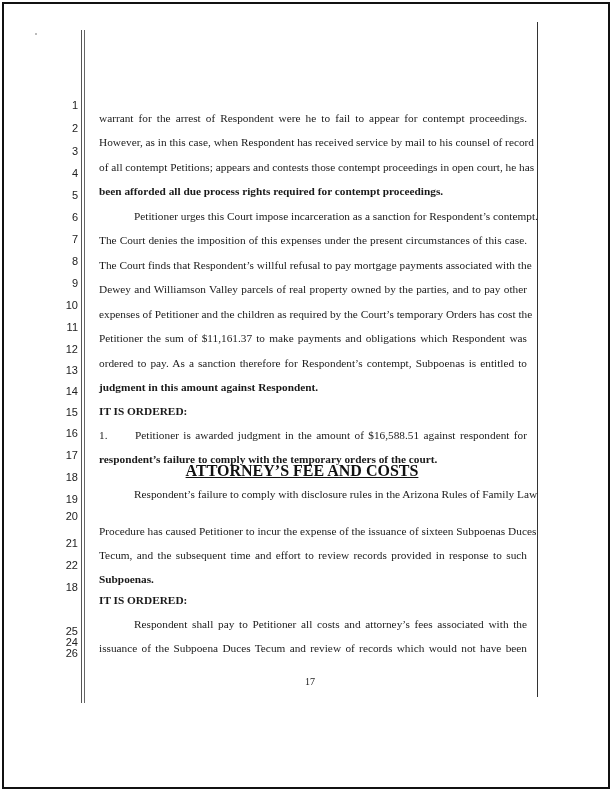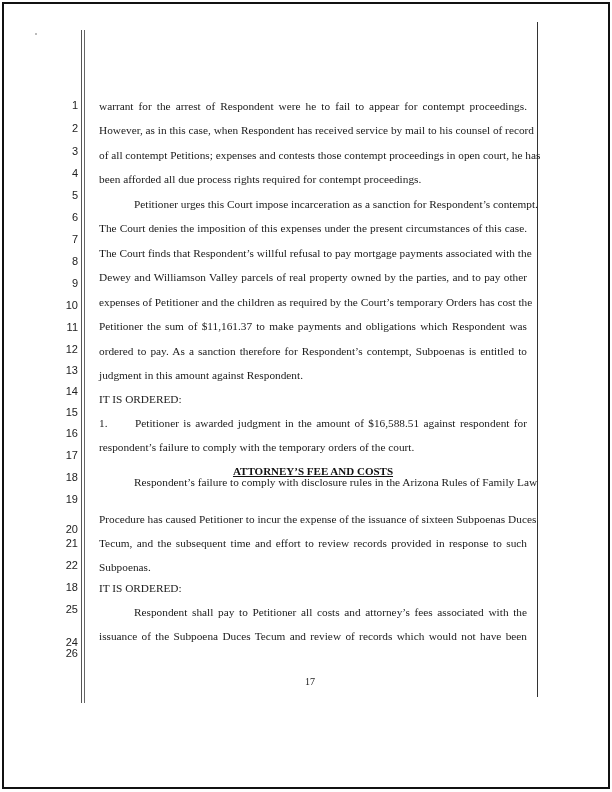--- a/index.html
+++ b/index.html
@@ -17,28 +17,28 @@
   .lnum {
     position: absolute; right: 0; width: 28px; text-align: right;
     font-family: "Liberation Sans", sans-serif; font-size: 11px; color: #222;
     line-height: 12px;
   }
 
   .textline {
     position: absolute; left: 99px; width: 428px;
     font-family: "Liberation Serif", serif; font-size: 11.3px; color: #1a1a1a;
     line-height: 14px; white-space: nowrap;
-    text-align: justify; text-align-last: justify;
+    text-align: justify; text-align-last: justify; margin-top: 12px;
   }
-  .textline.left { text-align: left; text-align-last: left; }
+  .textline.left { text-align: left; text-align-last: left; font-weight: bold; }
   .textline.indent { padding-left: 35px; width: 393px; }
   .textline .num { display: inline-block; width: 36px; }
   .heading {
-    position: absolute; left: 99px; width: 428px; text-align: center;
-    font-family: "Liberation Serif", serif; font-size: 11px; font-weight: bold;
+    position: absolute; left: 88px; width: 428px; text-align: center;
+    font-family: "Liberation Serif", serif; font-size: 16px; font-weight: bold;
     text-decoration: underline; color: #111; line-height: 14px;
   }
   .pagenum {
     position: absolute; left: 290px; width: 40px; text-align: center; top: 676px;
     font-family: "Liberation Serif", serif; font-size: 10px; color: #222;
   }
 </style>
 </head>
 <body>
 
@@ -61,33 +61,33 @@
   <div class="lnum" style="top:299px">10</div>
   <div class="lnum" style="top:321px">11</div>
   <div class="lnum" style="top:343px">12</div>
   <div class="lnum" style="top:364px">13</div>
   <div class="lnum" style="top:385px">14</div>
   <div class="lnum" style="top:406px">15</div>
   <div class="lnum" style="top:427px">16</div>
   <div class="lnum" style="top:449px">17</div>
   <div class="lnum" style="top:471px">18</div>
   <div class="lnum" style="top:493px">19</div>
-  <div class="lnum" style="top:523px">20</div>
+  <div class="lnum" style="top:510px">20</div>
   <div class="lnum" style="top:537px">21</div>
   <div class="lnum" style="top:559px">22</div>
   <div class="lnum" style="top:581px">18</div>
   <div class="lnum" style="top:636px">24</div>
-  <div class="lnum" style="top:603px">25</div>
+  <div class="lnum" style="top:625px">25</div>
   <div class="lnum" style="top:647px">26</div>
 </div>
 
 <div>
   <div class="textline" style="top:99px">warrant for the arrest of Respondent were he to fail to appear for contempt proceedings.</div>
   <div class="textline" style="top:123px">However, as in this case, when Respondent has received service by mail to his counsel of record</div>
-  <div class="textline" style="top:148px">of all contempt Petitions; expenses and contests those contempt proceedings in open court, he has</div>
+  <div class="textline" style="top:148px">of all contempt Petitions; appears and contests those contempt proceedings in open court, he has</div>
   <div class="textline left" style="top:172px">been afforded all due process rights required for contempt proceedings.</div>
 
   <div class="textline indent" style="top:197px">Petitioner urges this Court impose incarceration as a sanction for Respondent’s contempt.</div>
   <div class="textline" style="top:221px">The Court denies the imposition of this expenses under the present circumstances of this case.</div>
   <div class="textline" style="top:246px">The Court finds that Respondent’s willful refusal to pay mortgage payments associated with the</div>
   <div class="textline" style="top:270px">Dewey and Williamson Valley parcels of real property owned by the parties, and to pay other</div>
   <div class="textline" style="top:295px">expenses of Petitioner and the children as required by the Court’s temporary Orders has cost the</div>
   <div class="textline" style="top:319px">Petitioner the sum of $11,161.37 to make payments and obligations which Respondent was</div>
   <div class="textline" style="top:344px">ordered to pay.  As a sanction therefore for Respondent’s contempt, Subpoenas is entitled to</div>
   <div class="textline left" style="top:368px">judgment in this amount against Respondent.</div>

